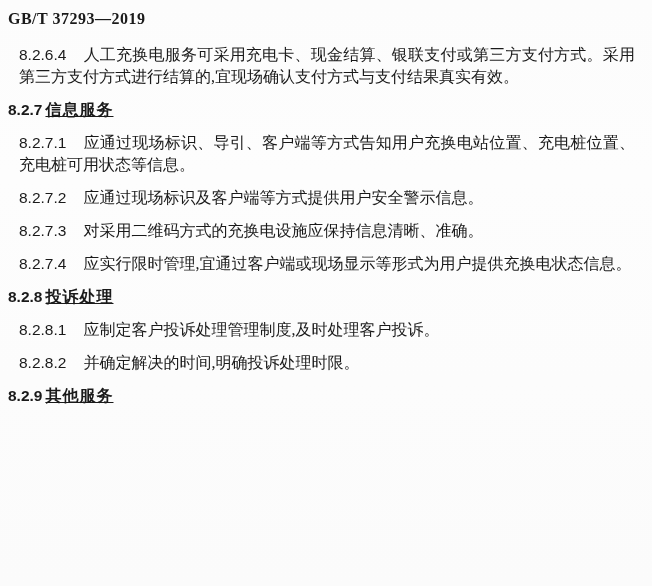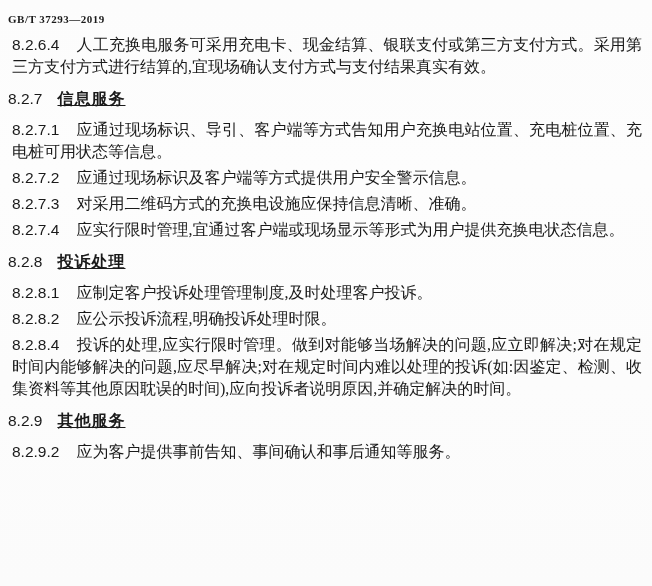--- a/index.html
+++ b/index.html
@@ -16,64 +16,62 @@
     color: #1a1a1a;
     padding: 8px 6px 0 8px;
     overflow: hidden;
     font-family: "Liberation Serif", "DejaVu Serif", serif;
     
     background-image: linear-gradient(180deg, #fcfcfc 0%, #fdfdfd 30%, #fbfbfb 100%);
   }
   .doc-header {
     font-family: "Liberation Serif", "DejaVu Serif", serif;
     font-weight: bold;
-    font-size: 11px;
+    font-size: 16px;
     line-height: 22px;
     letter-spacing: 0.5px;
-    margin-bottom: 4px;
+    margin-bottom: 14px;
   }
   .content p {
-    margin: 4px;
+    margin: 11px;
     font-size: 16px;
     line-height: 22px;
     text-align: justify;
   }
   .content p.heading {
     margin: 10px 0 9px 0;
     font-weight: bold;
     text-align: left;
   }
   .num {
     font-family: "Liberation Sans", "DejaVu Sans", sans-serif;
     font-size: 15.5px;
     margin-right: 17px;
     white-space: nowrap;
   }
   .heading .num {
-    font-weight: normal;
-    margin-right: 15px;
+    font-weight: bold;
+    margin-right: 3px;
   }
   .heading .txt {
     letter-spacing: 1px;
     text-decoration: underline;
   }
 </style>
 </head>
 <body>
 
 <div class="page">
   <div class="doc-header">GB/T 37293—2019</div>
   <div class="content">
       <p class="clause"><span class="num">8.2.6.4</span><span class="txt">人工充换电服务可采用充电卡、现金结算、银联支付或第三方支付方式。采用第三方支付方式进行结算的,宜现场确认支付方式与支付结果真实有效。</span></p>
       <p class="heading"><span class="num">8.2.7</span><span class="txt">信息服务</span></p>
       <p class="clause"><span class="num">8.2.7.1</span><span class="txt">应通过现场标识、导引、客户端等方式告知用户充换电站位置、充电桩位置、充电桩可用状态等信息。</span></p>
       <p class="clause"><span class="num">8.2.7.2</span><span class="txt">应通过现场标识及客户端等方式提供用户安全警示信息。</span></p>
       <p class="clause"><span class="num">8.2.7.3</span><span class="txt">对采用二维码方式的充换电设施应保持信息清晰、准确。</span></p>
       <p class="clause"><span class="num">8.2.7.4</span><span class="txt">应实行限时管理,宜通过客户端或现场显示等形式为用户提供充换电状态信息。</span></p>
       <p class="heading"><span class="num">8.2.8</span><span class="txt">投诉处理</span></p>
       <p class="clause"><span class="num">8.2.8.1</span><span class="txt">应制定客户投诉处理管理制度,及时处理客户投诉。</span></p>
-      <p class="clause"><span class="num">8.2.8.2</span><span class="txt">应公示投诉流程,明确投诉处理时限。</span></p>
-      <p class="clause"><span class="num">8.2.8.4</span><span class="txt">投诉的处理,应实行限时管理。做到对能够当场解决的问题,应立即解决;对在规定时间内能够解决的问题,应尽早解决;对在规定时间内难以处理的投诉(如:因鉴定、检测、收集资料等其他原因耽误的时间),应向投诉者说明原因,并确定解决的时间。</span></p>
+      <p class="clause"><span class="num">8.2.8.2</span><span class="txt">并确定解决的时间,明确投诉处理时限。</span></p>
       <p class="heading"><span class="num">8.2.9</span><span class="txt">其他服务</span></p>
-      <p class="clause"><span class="num">8.2.9.2</span><span class="txt">应为客户提供事前告知、事间确认和事后通知等服务。</span></p>
       <p class="clause"></p>
     </div>
 </div>
 
 </body></html>

